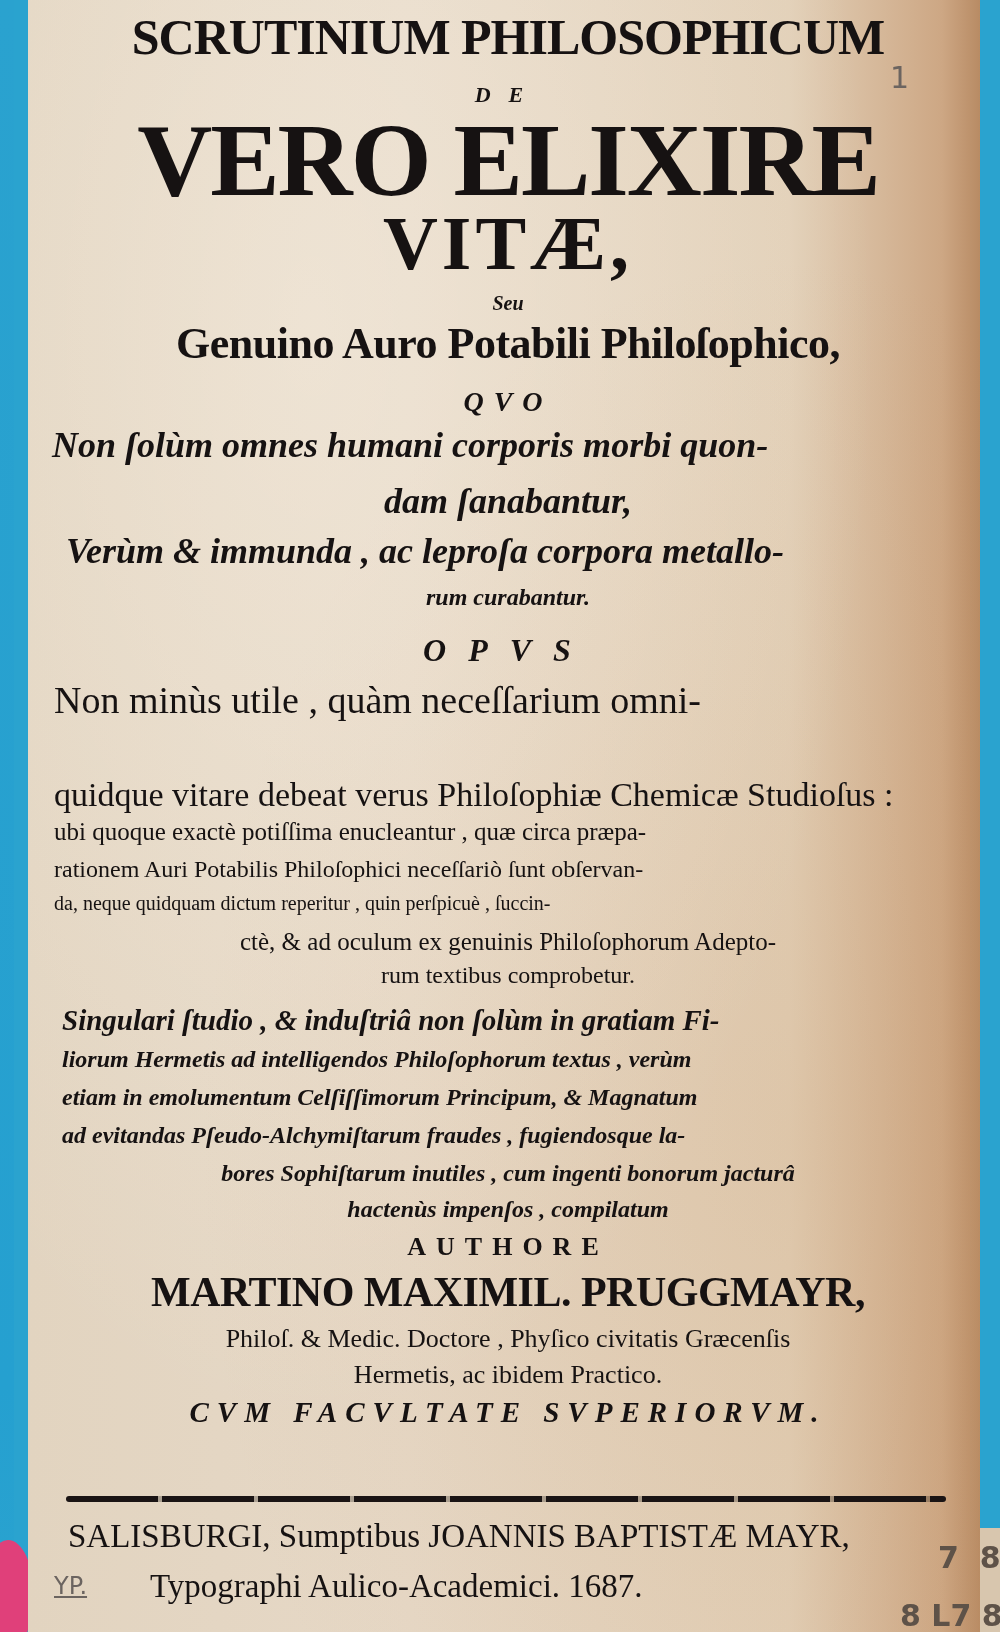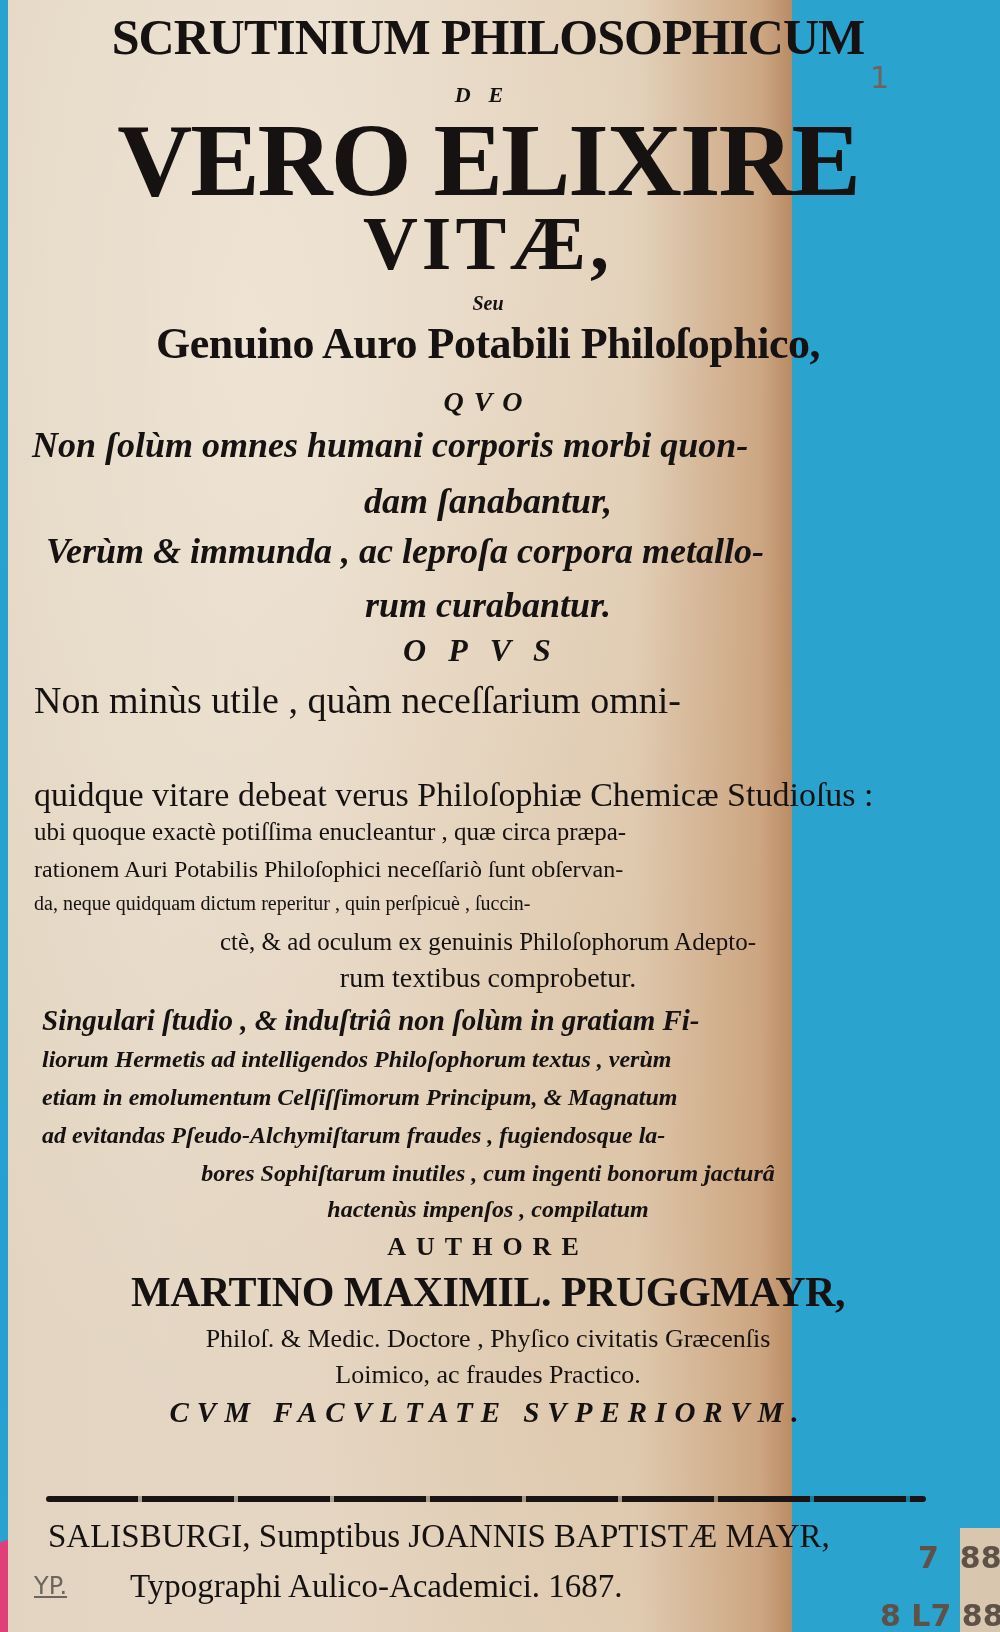--- a/index.html
+++ b/index.html
@@ -10,21 +10,21 @@
   }
   .left-strip {
     position: absolute; left: 0; top: 0; width: 14px; height: 1632px;
     background: linear-gradient(to bottom, #2aa2cf 0%, #25a0d0 85%, #2aa3cf 100%);
   }
   .pink-corner {
     position: absolute; left: -18px; top: 1540px; width: 52px; height: 110px;
     background: #e0407a; border-radius: 50%;
   }
   .page {
-    position: absolute; left: 8px; top: 0; width: 784px; height: 1632px;
+    position: absolute; left: 28px; top: 0; width: 952px; height: 1632px;
     background:
       radial-gradient(ellipse at 30% 20%, rgba(255,250,240,0.35), rgba(0,0,0,0) 60%),
       radial-gradient(ellipse at 80% 70%, rgba(200,150,100,0.18), rgba(0,0,0,0) 55%),
       linear-gradient(to right, #e2d4c0 0%, #e6d8c6 40%, #e2d0b8 80%, #cda784 96%, #b88b64 100%);
     color: #141010;
   }
   .line {
     position: absolute; left: 0; width: 960px; text-align: center;
     white-space: nowrap; color: #161212;
   }
@@ -68,43 +68,43 @@
   <div class="line" style="top:318px; font-size:44px; font-weight:bold; letter-spacing:-0.5px;">Genuino Auro Potabili Philoſophico,</div>
 
   <div class="line italic" style="top:386px; font-size:28px; letter-spacing:10px;">QVO</div>
 
   <div class="line italic" style="top:424px; font-size:36px; text-align:left; left:24px;">Non ſolùm omnes humani corporis morbi quon-</div>
 
   <div class="line italic" style="top:480px; font-size:36px;">dam ſanabantur,</div>
 
   <div class="line italic" style="top:530px; font-size:36px; text-align:left; left:20px;margin-left:18px;">Verùm &amp; immunda , ac leproſa corpora metallo-</div>
 
-  <div class="line italic" style="top:584px; font-size:36px;">rum curabantur.</div>
+  <div class="line italic" style="top:584px; font-size:24px;">rum curabantur.</div>
 
   <div class="line italic spaced" style="top:632px; font-size:32px;">OPVS</div>
 
   <div class="line" style="top:678px; font-size:38px; text-align:left; left:26px;">Non minùs utile ,  quàm neceſſarium omni-</div>
   <div class="line" style="top:776px; font-size:34px; text-align:left; left:26px;">quidque vitare debeat verus Philoſophiæ Chemicæ Studioſus :</div>
   <div class="line" style="top:818px; font-size:25px; text-align:left; left:26px;">ubi quoque exactè potiſſima enucleantur , quæ circa præpa-</div>
   <div class="line" style="top:856px; font-size:24px; text-align:left; left:26px;">rationem Auri Potabilis Philoſophici neceſſariò ſunt obſervan-</div>
   <div class="line" style="top:892px; font-size:20px; text-align:left; left:26px;">da, neque quidquam dictum reperitur , quin perſpicuè , ſuccin-</div>
   <div class="line" style="top:928px; font-size:25px;">ctè, &amp; ad oculum ex genuinis Philoſophorum Adepto-</div>
-  <div class="line" style="top:962px; font-size:28px;">rum textibus comprobetur.</div>
+  <div class="line" style="top:962px; font-size:24px;">rum textibus comprobetur.</div>
 
   <div class="line italic" style="top:1004px; font-size:29px; text-align:left; left:34px;">Singulari ſtudio , &amp; induſtriâ non ſolùm in gratiam Fi-</div>
   <div class="line italic" style="top:1046px; font-size:24px; text-align:left; left:34px;">liorum Hermetis ad intelligendos Philoſophorum textus , verùm</div>
   <div class="line italic" style="top:1084px; font-size:24px; text-align:left; left:34px;">etiam in emolumentum Celſiſſimorum Principum, &amp; Magnatum</div>
   <div class="line italic" style="top:1122px; font-size:24px; text-align:left; left:34px;">ad evitandas Pſeudo-Alchymiſtarum fraudes , fugiendosque la-</div>
   <div class="line italic" style="top:1160px; font-size:24px;">bores Sophiſtarum inutiles , cum ingenti bonorum jacturâ</div>
   <div class="line italic" style="top:1196px; font-size:24px;">hactenùs impenſos , compilatum</div>
 
   <div class="line caps-bold" style="top:1232px; font-size:26px; letter-spacing:10px;">AUTHORE</div>
   <div class="line caps-bold" style="top:1268px; font-size:42px; letter-spacing:-0.5px;">MARTINO MAXIMIL. PRUGGMAYR,</div>
   <div class="line" style="top:1324px; font-size:26px;">Philoſ. &amp; Medic. Doctore ,  Phyſico civitatis Græcenſis</div>
-  <div class="line" style="top:1360px; font-size:26px;">Loimico, ac fraudes Practico.</div>
+  <div class="line" style="top:1360px; font-size:26px;">Hermetis, ac ibidem Practico.</div>
 
   <div class="line italic" style="top:1396px; font-size:29px; letter-spacing:8px;">CVM FACVLTATE SVPERIORVM.</div>
 
   <div class="rule"></div>
 
   <div class="line" style="top:1518px; font-size:33px; text-align:left; left:40px;">SALISBURGI, Sumptibus JOANNIS BAPTISTÆ MAYR,</div>
   <div class="line" style="top:1568px; font-size:33px; text-align:left; left:122px;">Typographi Aulico-Academici. 1687.</div>
 
   <div class="pencil" style="left:26px; top:1572px; font-size:24px; text-decoration:underline;">YP.</div>
 

